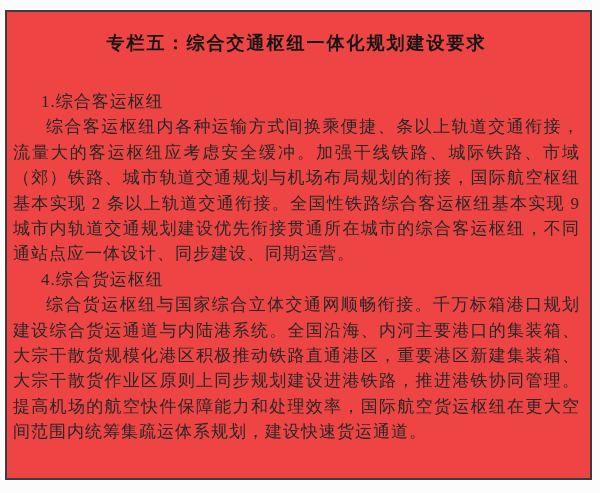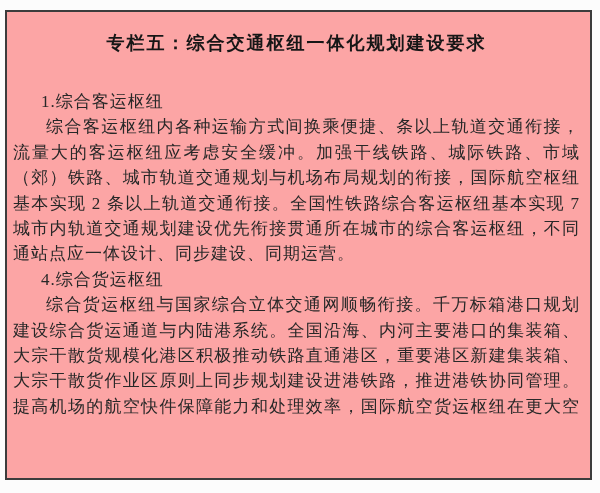--- a/index.html
+++ b/index.html
@@ -18,21 +18,21 @@
     overflow: hidden;
   }
   .panel {
     position: absolute;
     left: 5px;
     top: 10px;
     width: 587px;
     height: 470px;
     box-sizing: border-box;
     border: 2px solid #3c3c3c;
-    background: #fca5a5;
+    background: #ef4444;
     padding: 20px 10px 0 6px;
   }
   .title {
     text-align: center;
     font-family: "Liberation Sans", sans-serif;
     font-weight: bold;
     font-size: 18px;
     line-height: 22px;
     color: #161616;
     letter-spacing: 2px;
@@ -62,24 +62,25 @@
 <body>
 
 <div class="page">
   <div class="panel">
     <div class="title">专栏五：综合交通枢纽一体化规划建设要求</div>
     <div class="body-text">
       <div class="line hd">1.综合客运枢纽</div>
       <div class="line j ind">综合客运枢纽内各种运输方式间换乘便捷、条以上轨道交通衔接，客</div>
       <div class="line j">流量大的客运枢纽应考虑安全缓冲。加强干线铁路、城际铁路、市域</div>
       <div class="line j">（郊）铁路、城市轨道交通规划与机场布局规划的衔接，国际航空枢纽</div>
-      <div class="line j">基本实现 2 条以上轨道交通衔接。全国性铁路综合客运枢纽基本实现 7</div>
+      <div class="line j">基本实现 2 条以上轨道交通衔接。全国性铁路综合客运枢纽基本实现 9</div>
       <div class="line j">城市内轨道交通规划建设优先衔接贯通所在城市的综合客运枢纽，不同</div>
       <div class="line">通站点应一体设计、同步建设、同期运营。</div>
       <div class="line hd">4.综合货运枢纽</div>
       <div class="line j ind">综合货运枢纽与国家综合立体交通网顺畅衔接。千万标箱港口规划</div>
       <div class="line j">建设综合货运通道与内陆港系统。全国沿海、内河主要港口的集装箱、</div>
       <div class="line j">大宗干散货规模化港区积极推动铁路直通港区，重要港区新建集装箱、</div>
       <div class="line j">大宗干散货作业区原则上同步规划建设进港铁路，推进港铁协同管理。</div>
       <div class="line j">提高机场的航空快件保障能力和处理效率，国际航空货运枢纽在更大空</div>
+      <div class="line">间范围内统筹集疏运体系规划，建设快速货运通道。</div>
     </div>
   </div>
 </div>
 
 </body></html>

